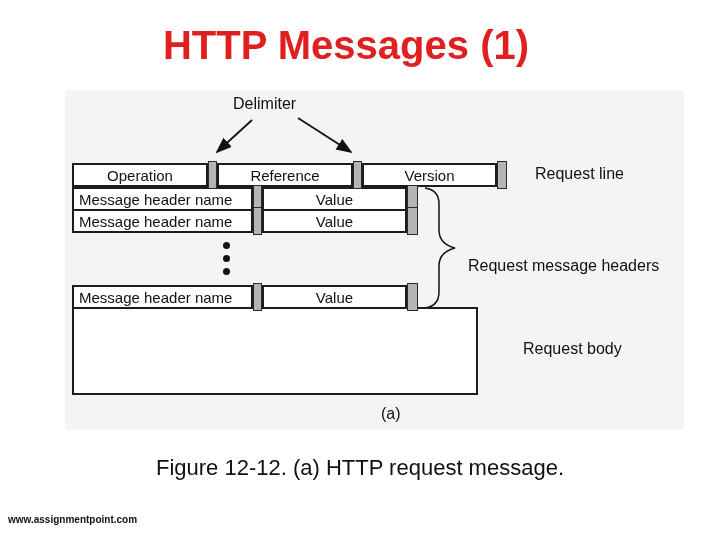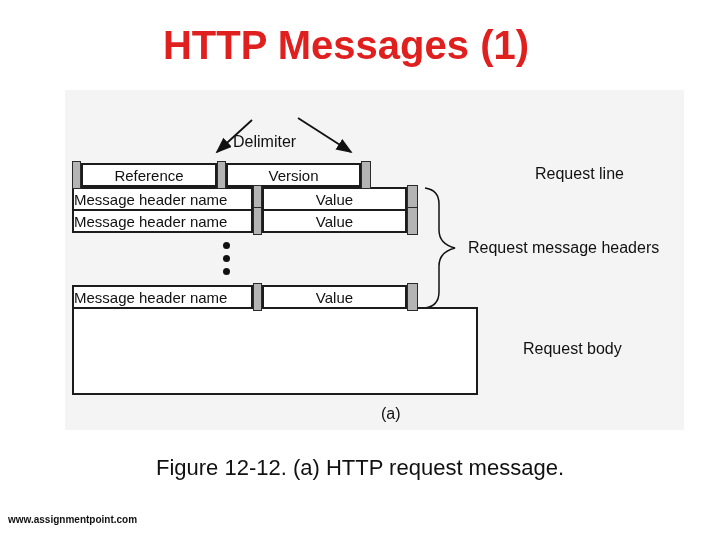--- a/index.html
+++ b/index.html
@@ -10,29 +10,29 @@
   .title{
     position:absolute; top:22px; left:0; width:690px; margin:1px;
     text-align:center; font-size:40px; font-weight:bold; color:#e01f1f;
   }
   .panel{
     position:absolute; left:65px; top:90px; width:619px; height:340px;
     background:#f4f4f4;
   }
   .overlay{ position:absolute; left:0; top:0; pointer-events:none; }
   .dlabel{
-    position:absolute; left:168px; top:5px; font-size:16px; color:#111;margin-top:38px;
+    position:absolute; left:168px; top:5px; font-size:16px; color:#111;
   }
   .row{ position:absolute; display:flex; height:24px; }
   .cell{
     box-sizing:border-box; height:24px; background:#ffffff;
     border:2px solid #1c1c1c; display:flex; align-items:center;
     justify-content:center; font-size:15px; color:#111; z-index:1;
   }
-  .cell.name{ justify-content:flex-start; }
+  .cell.name{ justify-content:flex-start; padding-left:5px; }
   .delim{
     box-sizing:border-box; width:9px; height:28px; margin-top:-2px;
     background:#b4b4b4; border:1px solid #2a2a2a; z-index:2;
   }
   .delim.endA{ width:10px; }
   .delim.endB{ width:11px; }
   .w136{width:136px}.w135{width:135px}.w181{width:181px}.w145{width:145px}
   .sidelabel{ position:absolute; font-size:16px; color:#111; white-space:nowrap; }
   .dots{ position:absolute; left:158px; top:152px; display:flex;
          flex-direction:column; gap:6px; }
@@ -67,20 +67,21 @@
         </marker>
       </defs>
       <line x1="187" y1="30" x2="152" y2="62" stroke="#111" stroke-width="1.8" marker-end="url(#ah)"></line>
       <line x1="233" y1="28" x2="286" y2="62" stroke="#111" stroke-width="1.8" marker-end="url(#ah)"></line>
       <path d="M360,98 Q374,100 374,114 L374,140 Q374,154 390,158 Q374,162 374,176 L374,202 Q374,216 360,218" fill="none" stroke="#111" stroke-width="1.5"></path>
     </svg>
 
     <div class="dlabel">Delimiter</div>
 
     <div class="row" style="left:7px; top:73px;">
+      <div class="cell w136">Operation</div>
       <div class="delim"></div>
       <div class="cell w136">Reference</div>
       <div class="delim"></div>
       <div class="cell w135">Version</div>
       <div class="delim endA"></div>
     </div>
     <div class="sidelabel" style="left:470px; top:75px;">Request line</div>
 
     <div class="row" style="left:7px; top:97px;">
       <div class="cell name w181">Message header name</div>
@@ -102,21 +103,21 @@
       <span class="dot"></span>
     </div>
 
     <div class="row" style="left:7px; top:195px;">
       <div class="cell name w181">Message header name</div>
       <div class="delim"></div>
       <div class="cell w145">Value</div>
       <div class="delim endB"></div>
     </div>
 
-    <div class="sidelabel" style="left:403px; top:149px;text-align:right;">Request message headers</div>
+    <div class="sidelabel" style="left:403px; top:167px;text-align:right;">Request message headers</div>
 
     <div class="bodybox"></div>
     <div class="sidelabel" style="left:458px; top:250px;">Request body</div>
 
     <div class="subcap">(a)</div>
   </div>
 
   <div class="caption">Figure 12-12. (a) HTTP request message.</div>
   <div class="footer">www.assignmentpoint.com</div>
 </div>

